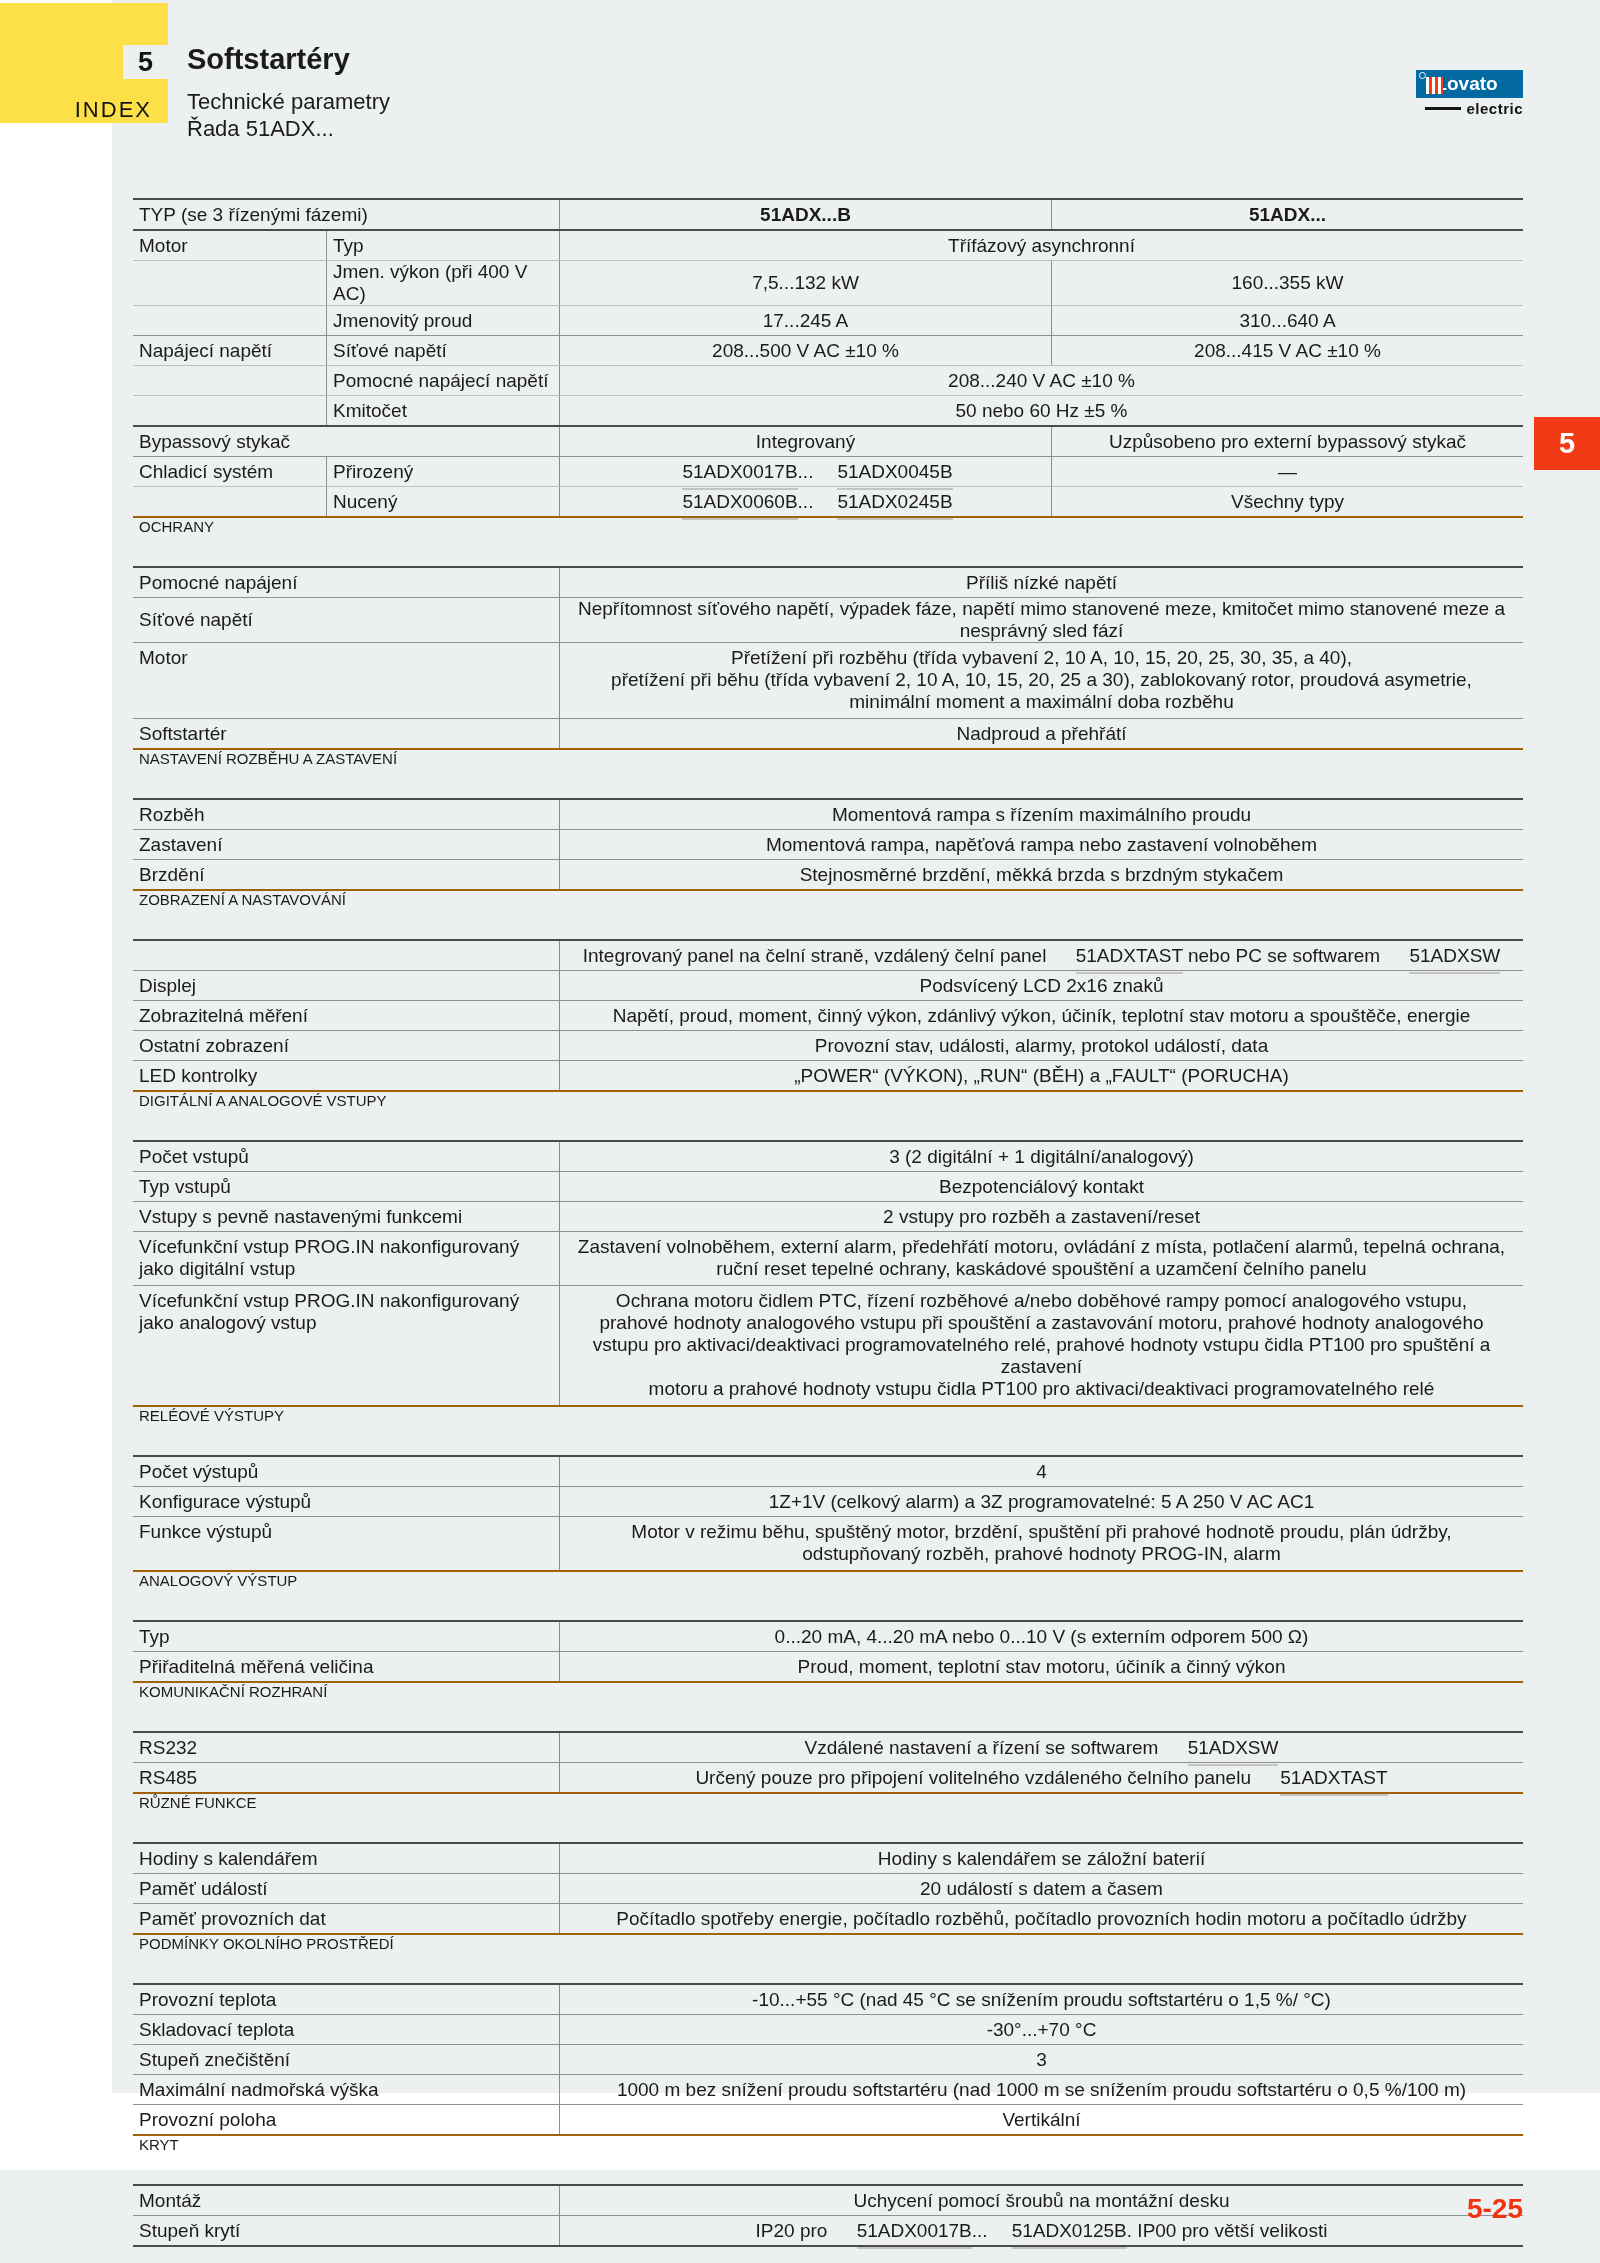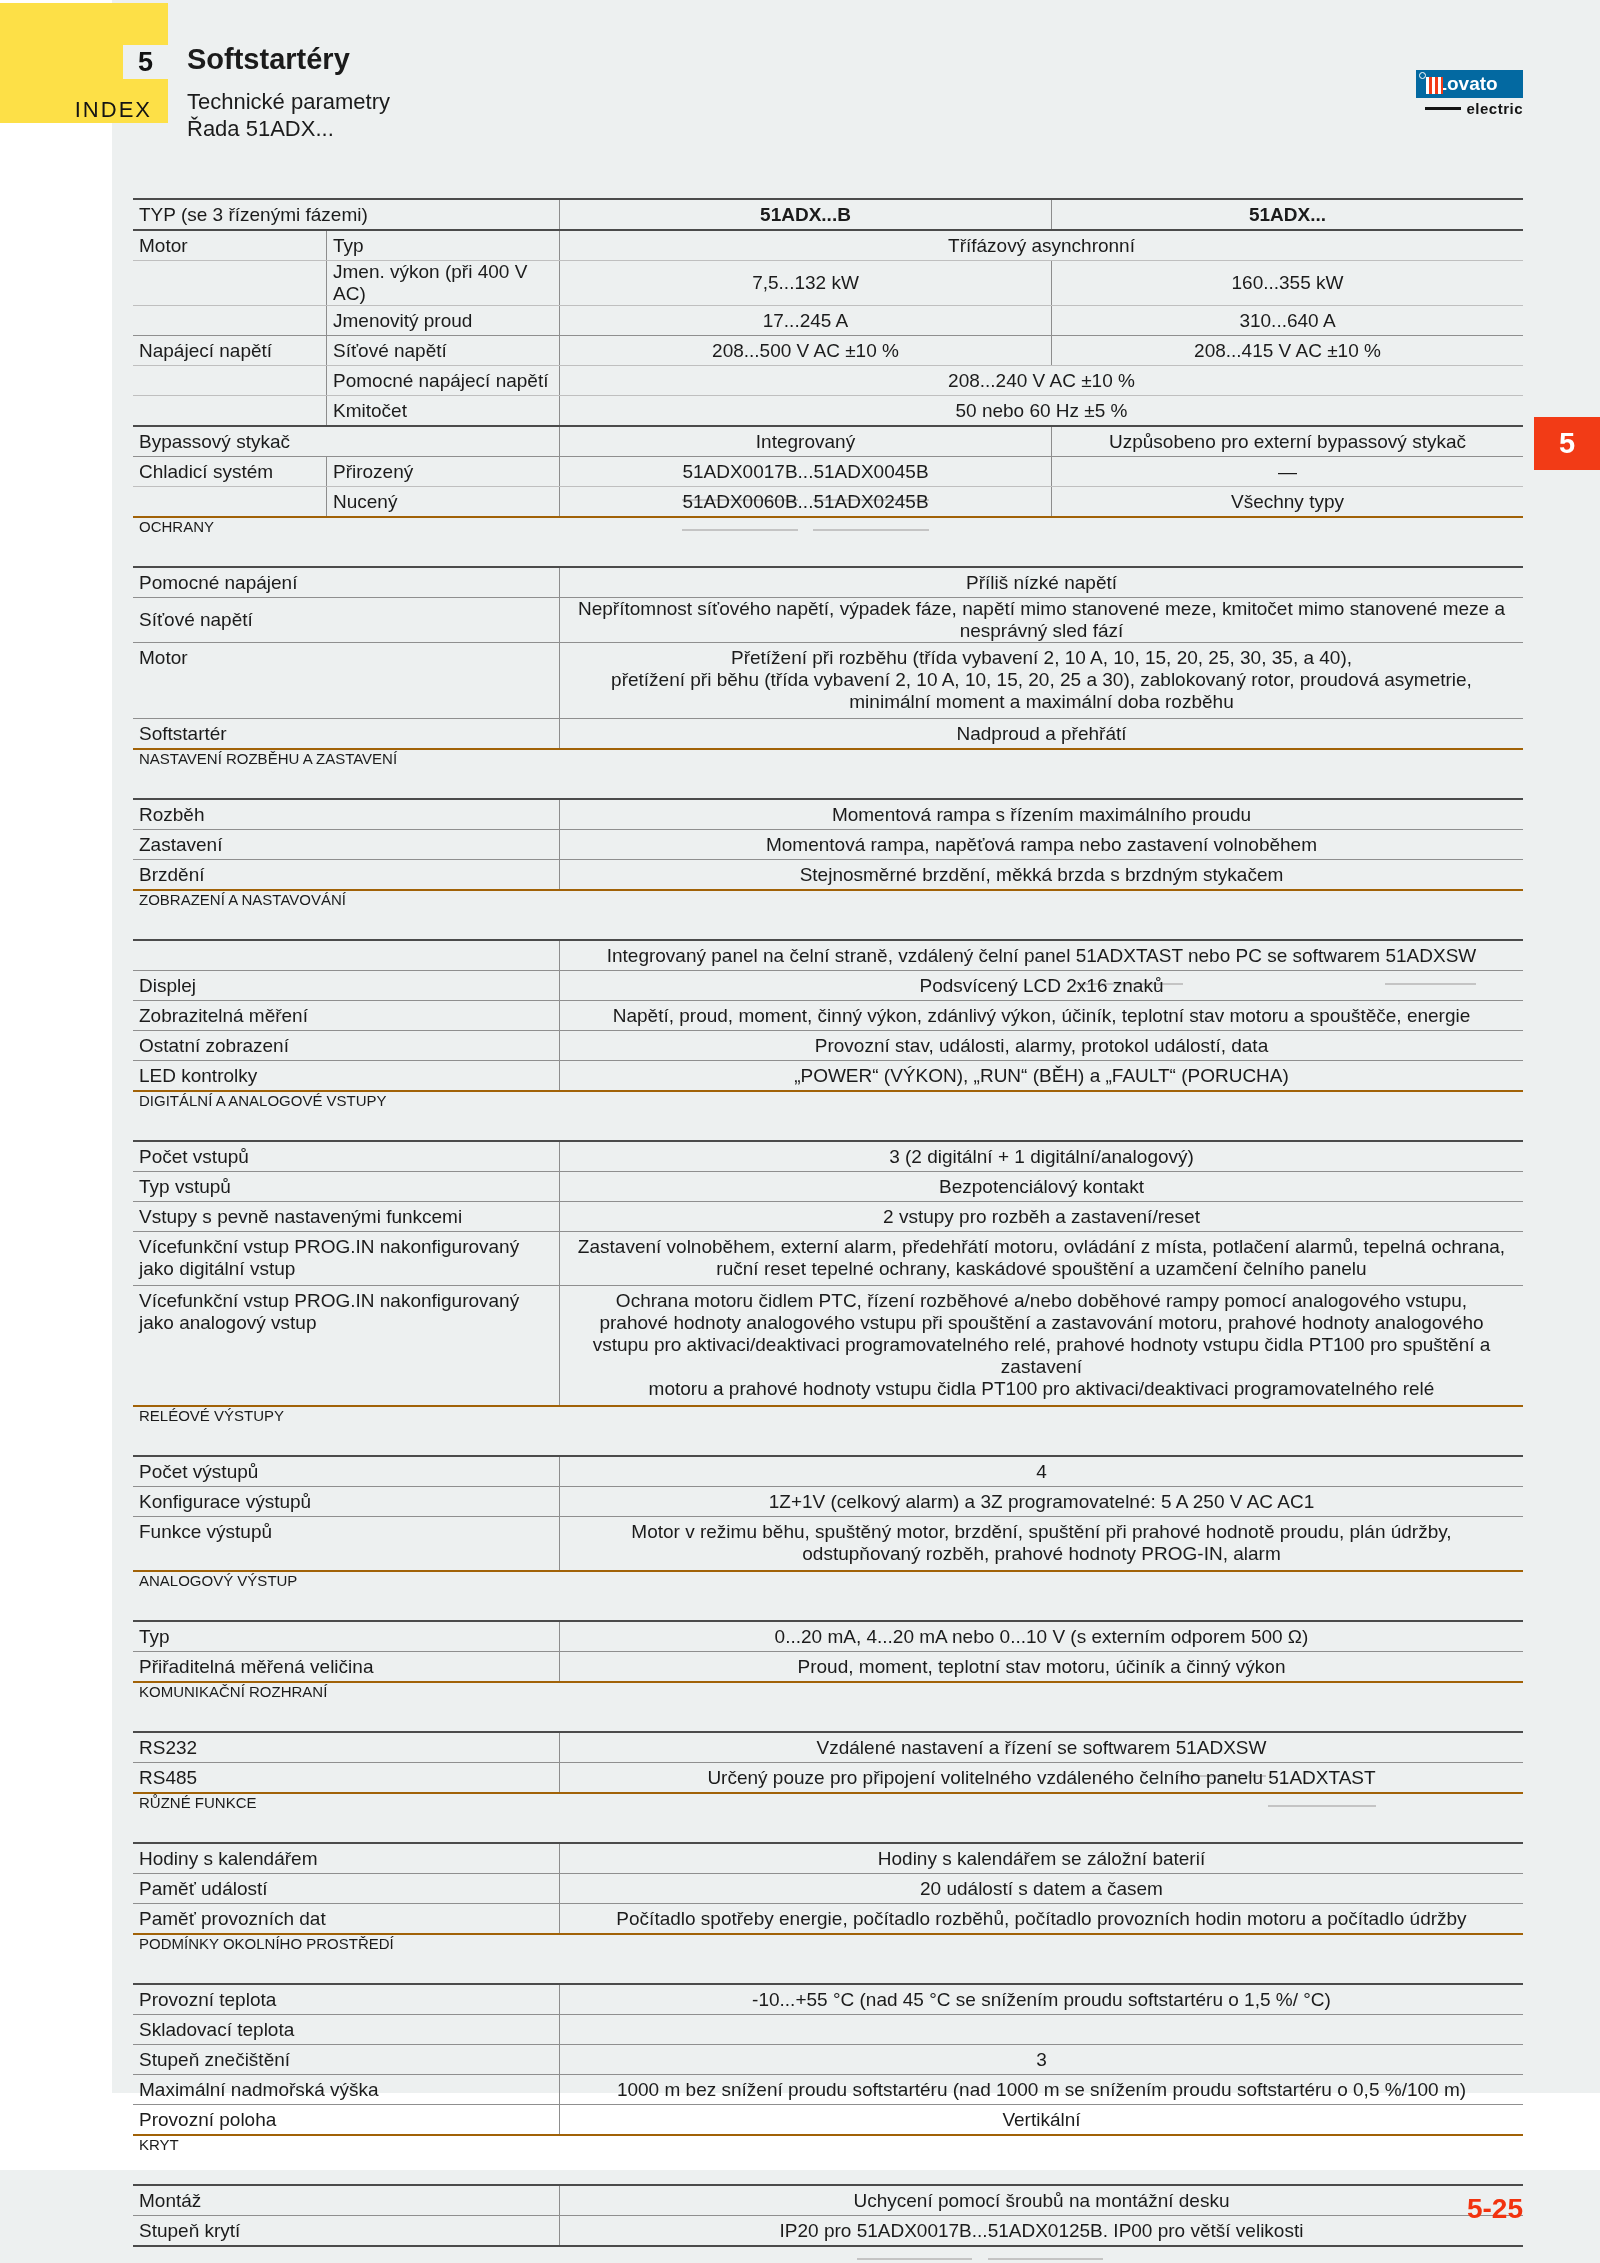--- a/index.html
+++ b/index.html
@@ -48,21 +48,21 @@
   .c-b{width:492px;border-right:1px solid #8d8d8d;justify-content:center;}
   .c-c{width:471px;justify-content:center;}
   .c-vfull{width:963px;justify-content:center;}
   .c-b .ct,.c-c .ct,.c-vfull .ct{display:block;width:100%;text-align:center;white-space:pre-line;}
   .sep-dark{border-top:2px solid #4b4b4b;}
   .sep-norm{border-top:1px solid #8f8f8f;}
   .sep-light{border-top:1px solid #bfbfbf;}
   .bold .c-b .ct,.bold .c-c .ct{font-weight:bold;}
   .sec-row{min-height:40px;display:flex;align-items:flex-start;padding:0 0 8px 6px;
     border-top:2px solid #a16207;border-bottom:2px solid #4b4b4b;font-size:15px;}
-  .code-link{border-bottom:2px solid #c4c4c4;padding-bottom:17px;cursor:pointer;}
+  .code-link{border-bottom:2px solid #c4c4c4;padding-bottom:6px;cursor:pointer;margin-left:24px;}
 </style>
 </head>
 <body>
 
 <div class="bg-main"></div>
 <div class="bg-footer"></div>
 
 <div class="red-block">
   <div class="index-label">INDEX</div>
 </div>
@@ -469,20 +469,23 @@
         <span class="ct">Provozní teplota</span>
       </div>
       <div class="cell c-vfull">
         <span class="ct">-10...+55 °C (nad 45 °C se snížením proudu softstartéru o 1,5 %/ °C)</span>
       </div>
     </div>
     <div class="t-row sep-norm">
       <div class="cell c-lfull">
         <span class="ct">Skladovací teplota</span>
       </div>
+      <div class="cell c-vfull">
+        <span class="ct">-30°...+70 °C</span>
+      </div>
     </div>
     <div class="t-row sep-norm">
       <div class="cell c-lfull">
         <span class="ct">Stupeň znečištění</span>
       </div>
       <div class="cell c-vfull">
         <span class="ct">3</span>
       </div>
     </div>
     <div class="t-row sep-norm">

